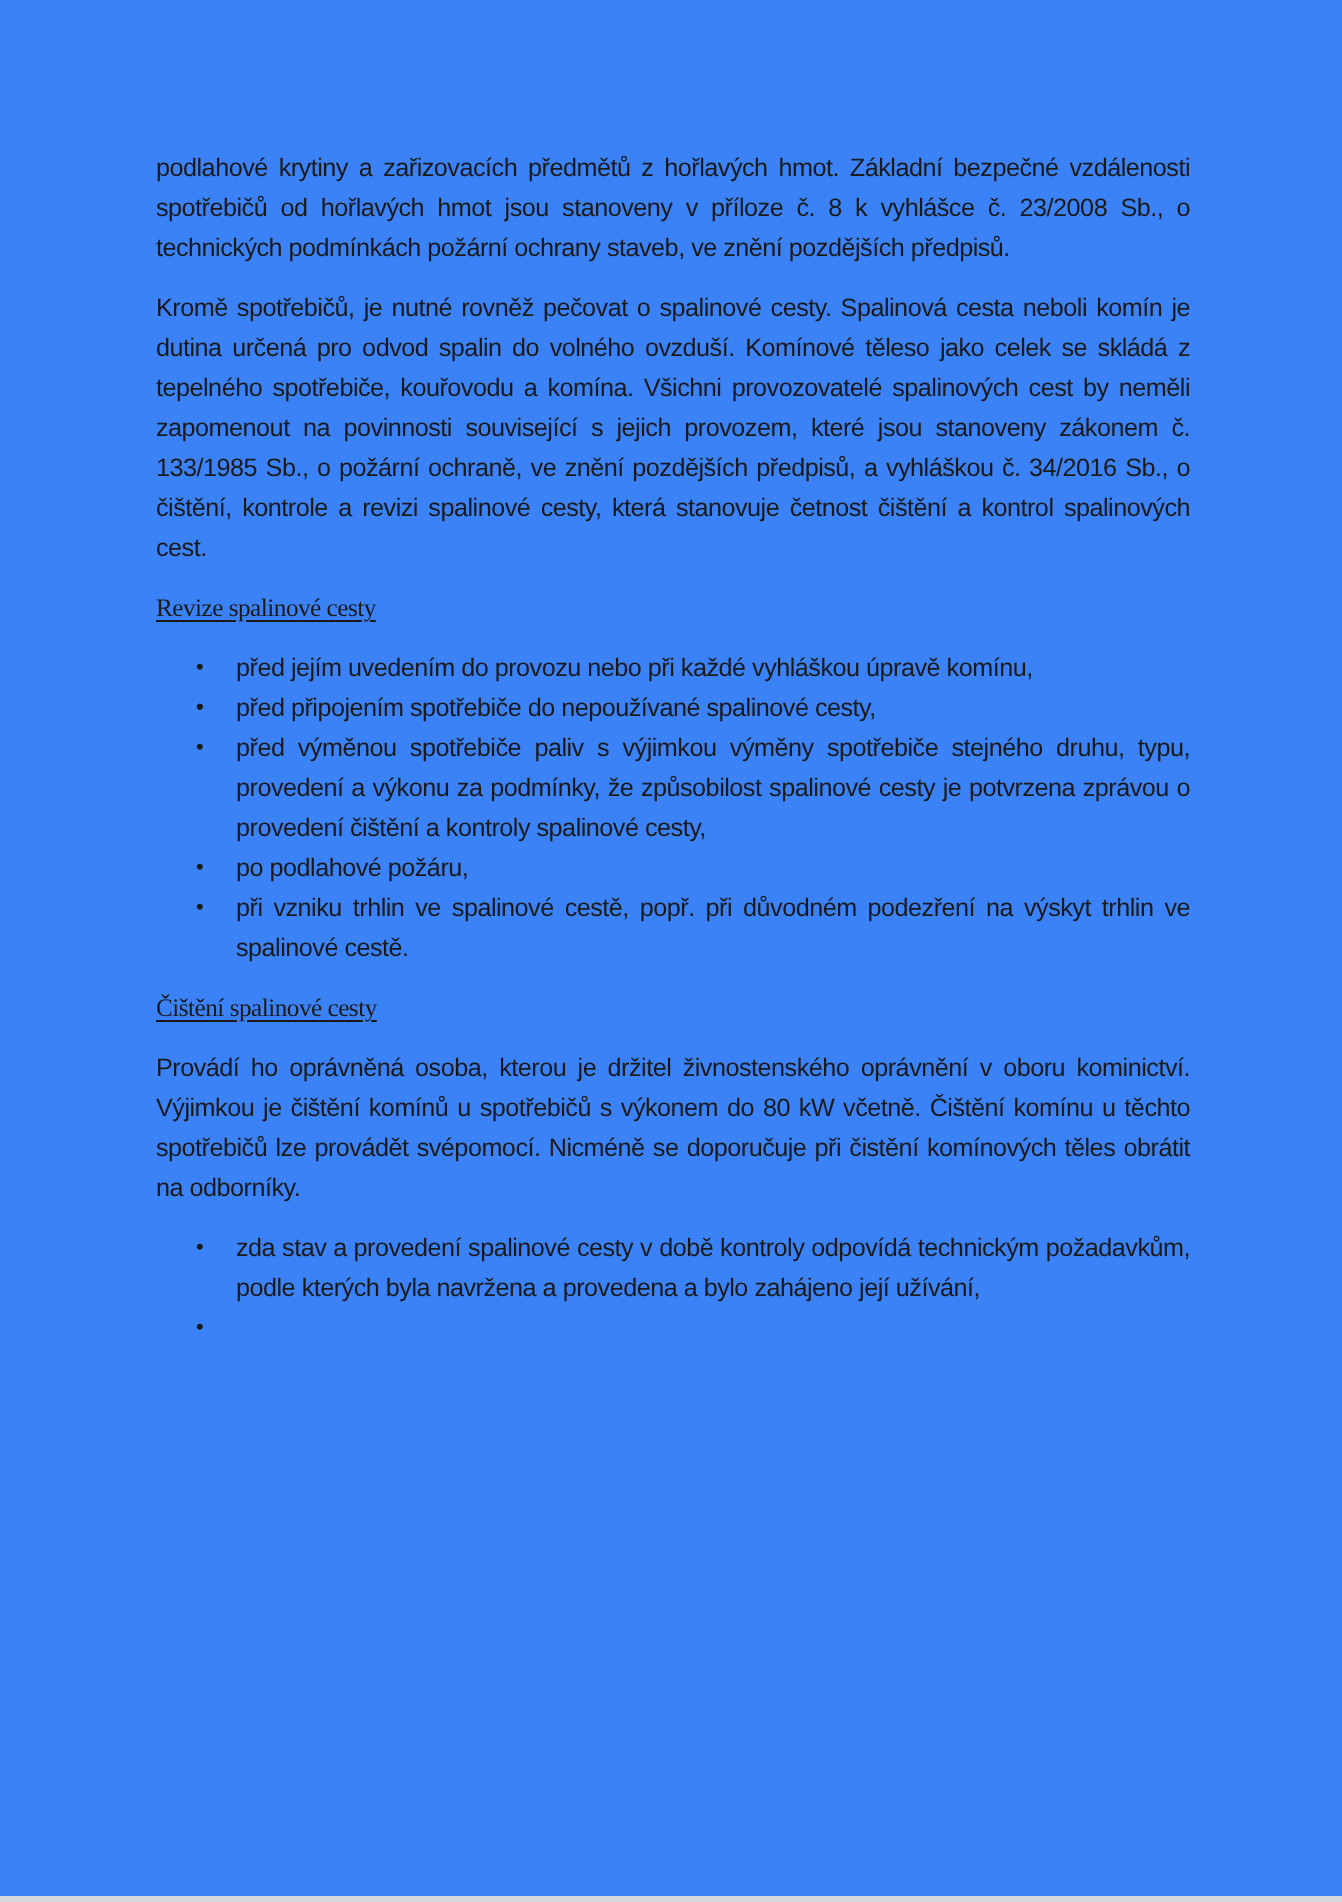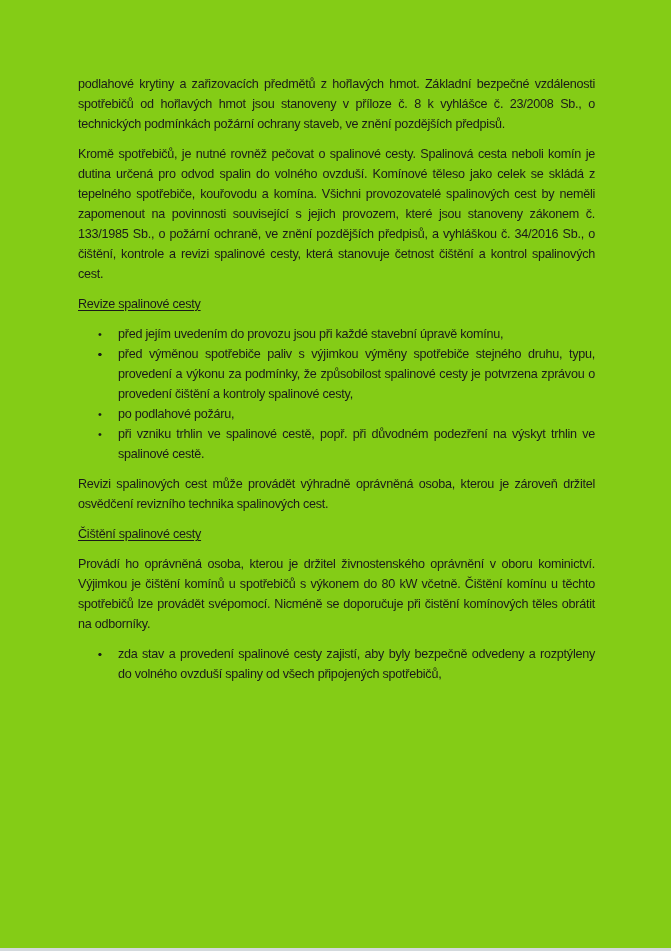--- a/index.html
+++ b/index.html
@@ -13,21 +13,21 @@
       position: relative;
       overflow: hidden;
       font-family: "Liberation Sans", "DejaVu Sans", sans-serif;
       color: #1a1a1a;
     }
     .page {
       position: absolute;
       left: 0; top: 0;
       width: 671px;
       height: 948px;
-      background: #84cc16;
+      background: #3b82f6;
     }
     .bottom-edge {
       position: absolute;
       left: 0; bottom: 0;
       width: 671px;
       height: 3px;
       background: #d3d9dd;
     }
     .content {
       position: absolute;
@@ -39,20 +39,21 @@
       letter-spacing: -0.25px;
     }
     p {
       margin: 0 0 10px 0;
       text-align: justify;
     }
     .heading {
       margin: 0 0 10px 0;
       text-decoration: underline;
       text-underline-offset: 2px;
+      font-family: Liberation Serif, serif;
     }
     ul {
       list-style: none;
       margin: 0 0 10px 0;
       padding: 0 0 0 40px;
     }
     ul li {
       position: relative;
       text-align: justify;
     }
@@ -68,32 +69,31 @@
 
 <div class="page">
   <div class="content">
 
     <p>podlahové krytiny a zařizovacích předmětů z hořlavých hmot. Základní bezpečné vzdálenosti spotřebičů od hořlavých hmot jsou stanoveny v příloze č. 8 k vyhlášce č. 23/2008 Sb., o technických podmínkách požární ochrany staveb, ve znění pozdějších předpisů.</p>
 
     <p>Kromě spotřebičů, je nutné rovněž pečovat o spalinové cesty. Spalinová cesta neboli komín je dutina určená pro odvod spalin do volného ovzduší. Komínové těleso jako celek se skládá z tepelného spotřebiče, kouřovodu a komína. Všichni provozovatelé spalinových cest by neměli zapomenout na povinnosti související s jejich provozem, které jsou stanoveny zákonem č. 133/1985 Sb., o požární ochraně, ve znění pozdějších předpisů, a vyhláškou č. 34/2016 Sb., o čištění, kontrole a revizi spalinové cesty, která stanovuje četnost čištění a kontrol spalinových cest.</p>
 
     <div class="heading">Revize spalinové cesty</div>
     <ul>
-      <li><span class="bullet">•</span><span>před jejím uvedením do provozu jsou při každé stavební úpravě komínu,</span></li>
+      <li><span class="bullet">•</span><span>před jejím uvedením do provozu nebo při každé vyhláškou úpravě komínu,</span></li>
       <li><span class="bullet">•</span></li>
-      <li><span class="bullet">•</span></li>
+      <li><span class="bullet">•</span><span>před připojením spotřebiče do nepoužívané spalinové cesty,</span></li>
       <li><span class="bullet">•</span><span>před výměnou spotřebiče paliv s výjimkou výměny spotřebiče stejného druhu, typu, provedení a výkonu za podmínky, že způsobilost spalinové cesty je potvrzena zprávou o provedení čištění a kontroly spalinové cesty,</span></li>
       <li><span class="bullet">•</span><span>po podlahové požáru,</span></li>
       <li><span class="bullet">•</span><span>při vzniku trhlin ve spalinové cestě, popř. při důvodném podezření na výskyt trhlin ve spalinové cestě.</span></li>
     </ul>
-    <p>Revizi spalinových cest může provádět výhradně oprávněná osoba, kterou je zároveň držitel osvědčení revizního technika spalinových cest.</p>
 
     <div class="heading">Čištění spalinové cesty</div>
     <p>Provádí ho oprávněná osoba, kterou je držitel živnostenského oprávnění v oboru kominictví. Výjimkou je čištění komínů u spotřebičů s výkonem do 80 kW včetně. Čištění komínu u těchto spotřebičů lze provádět svépomocí. Nicméně se doporučuje při čistění komínových těles obrátit na odborníky.</p>
 
     <ul>
+      <li><span class="bullet">•</span><span>zda stav a provedení spalinové cesty v době kontroly odpovídá technickým požadavkům, podle kterých byla navržena a provedena a bylo zahájeno její užívání,</span></li>
       <li><span class="bullet">•</span></li>
-      <li><span class="bullet">•</span><span>zda stav a provedení spalinové cesty zajistí, aby byly bezpečně odvedeny a rozptýleny do volného ovzduší spaliny od všech připojených spotřebičů,</span></li>
     </ul>
 
   </div>
 </div>
 <div class="bottom-edge"></div>
 
 </body></html>

